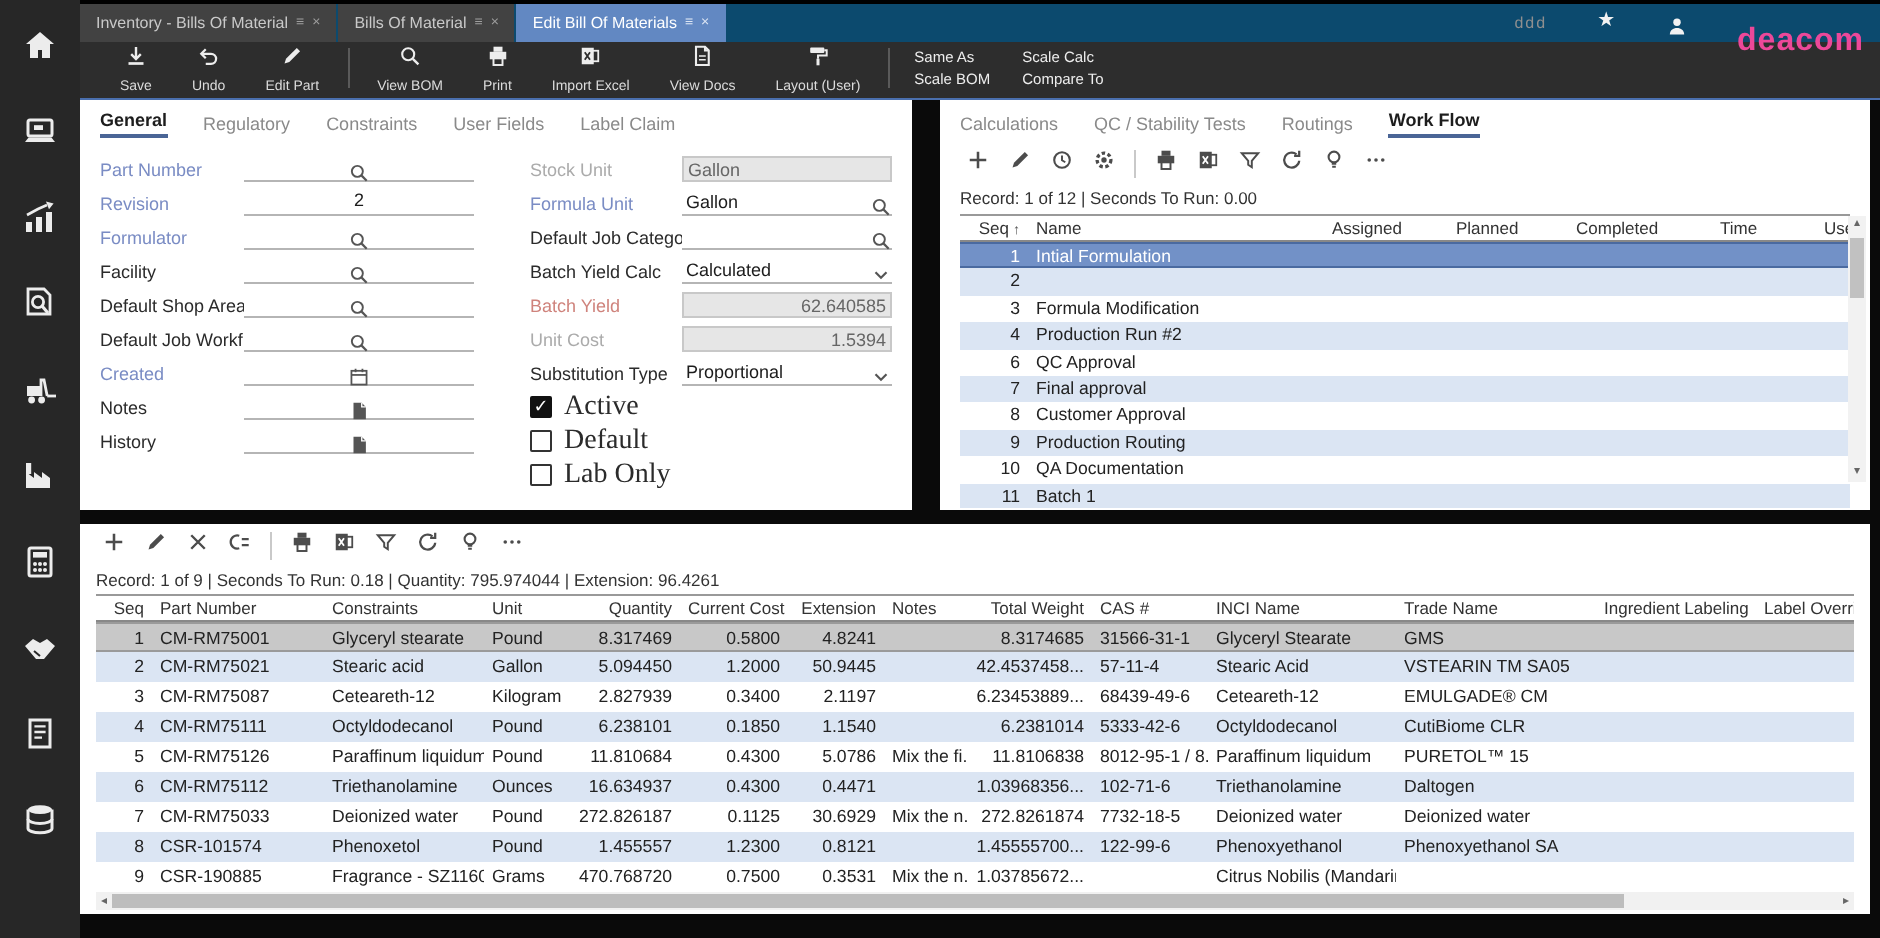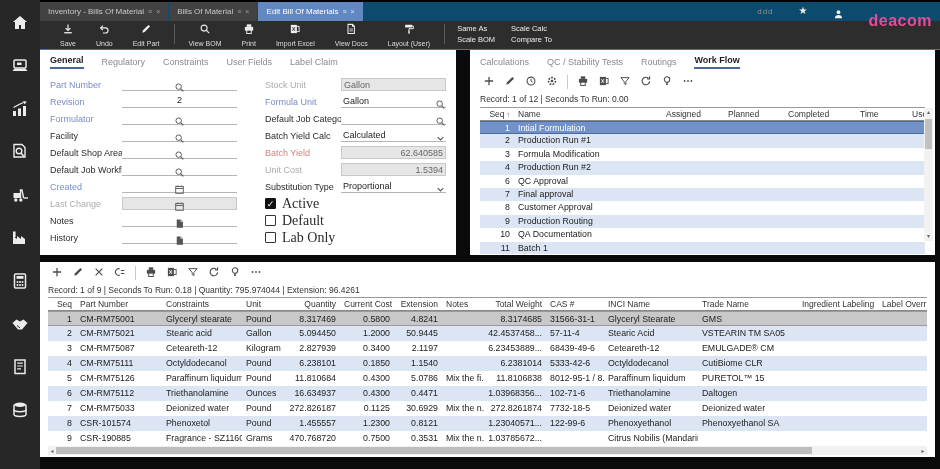--- a/index.html
+++ b/index.html
@@ -367,32 +367,20 @@
               <span class="fvalue">11/19/2015</span>
               <span class="icon"><svg viewBox="0 0 16 16">
                   <rect x="2.5" y="3.5" width="11" height="10" fill="none" stroke="currentColor" stroke-width="1.3"></rect>
                   <line x1="2.5" y1="6.5" x2="13.5" y2="6.5" stroke="currentColor" stroke-width="1.3"></line>
                   <line x1="5.5" y1="2" x2="5.5" y2="4.5" stroke="currentColor" stroke-width="1.3"></line>
                   <line x1="10.5" y1="2" x2="10.5" y2="4.5" stroke="currentColor" stroke-width="1.3"></line>
                 </svg></span>
             </div>
           </div>
           <div class="frow">
-            <span class="flabel muted">Last Change</span>
-            <div class="finput disabled">
-              <span class="fvalue"></span>
-              <span class="icon"><svg viewBox="0 0 16 16">
-                  <rect x="2.5" y="3.5" width="11" height="10" fill="none" stroke="currentColor" stroke-width="1.3"></rect>
-                  <line x1="2.5" y1="6.5" x2="13.5" y2="6.5" stroke="currentColor" stroke-width="1.3"></line>
-                  <line x1="5.5" y1="2" x2="5.5" y2="4.5" stroke="currentColor" stroke-width="1.3"></line>
-                  <line x1="10.5" y1="2" x2="10.5" y2="4.5" stroke="currentColor" stroke-width="1.3"></line>
-                </svg></span>
-            </div>
-          </div>
-          <div class="frow">
             <span class="flabel ">Notes</span>
             <div class="finput">
               <span class="fvalue"></span>
               <span class="icon"><svg viewBox="0 0 16 16">
                   <path d="M4 2h6l3 3v9H4z" fill="currentColor"></path>
                   <path d="M10 2v3h3" fill="none" stroke="var(--icon-bg,#fff)" stroke-width="1"></path>
                 </svg></span>
             </div>
           </div>
           <div class="frow">
@@ -566,21 +554,20 @@
           <div class="gcell r">1</div>
           <div class="gcell">Intial Formulation</div>
           <div class="gcell"></div>
           <div class="gcell"></div>
           <div class="gcell"></div>
           <div class="gcell"></div>
           <div class="gcell"></div>
         </div>
         <div class="grow wf-cols">
           <div class="gcell r">2</div>
-          <div class="gcell">Production Run #1</div>
           <div class="gcell"></div>
           <div class="gcell"></div>
           <div class="gcell"></div>
           <div class="gcell"></div>
           <div class="gcell"></div>
         </div>
         <div class="grow wf-cols">
           <div class="gcell r">3</div>
           <div class="gcell">Formula Modification</div>
           <div class="gcell"></div>
@@ -857,21 +844,21 @@
         </div>
         <div class="grow bom-cols">
           <div class="gcell r">8</div>
           <div class="gcell">CSR-101574</div>
           <div class="gcell">Phenoxetol</div>
           <div class="gcell">Pound</div>
           <div class="gcell r">1.455557</div>
           <div class="gcell r">1.2300</div>
           <div class="gcell r">0.8121</div>
           <div class="gcell"></div>
-          <div class="gcell r">1.23040571...</div>
+          <div class="gcell r">1.45555700...</div>
           <div class="gcell">122-99-6</div>
           <div class="gcell">Phenoxyethanol</div>
           <div class="gcell">Phenoxyethanol SA</div>
           <div class="gcell"></div>
           <div class="gcell"></div>
         </div>
         <div class="grow bom-cols">
           <div class="gcell r">9</div>
           <div class="gcell">CSR-190885</div>
           <div class="gcell">Fragrance - SZ11607 O...</div>

